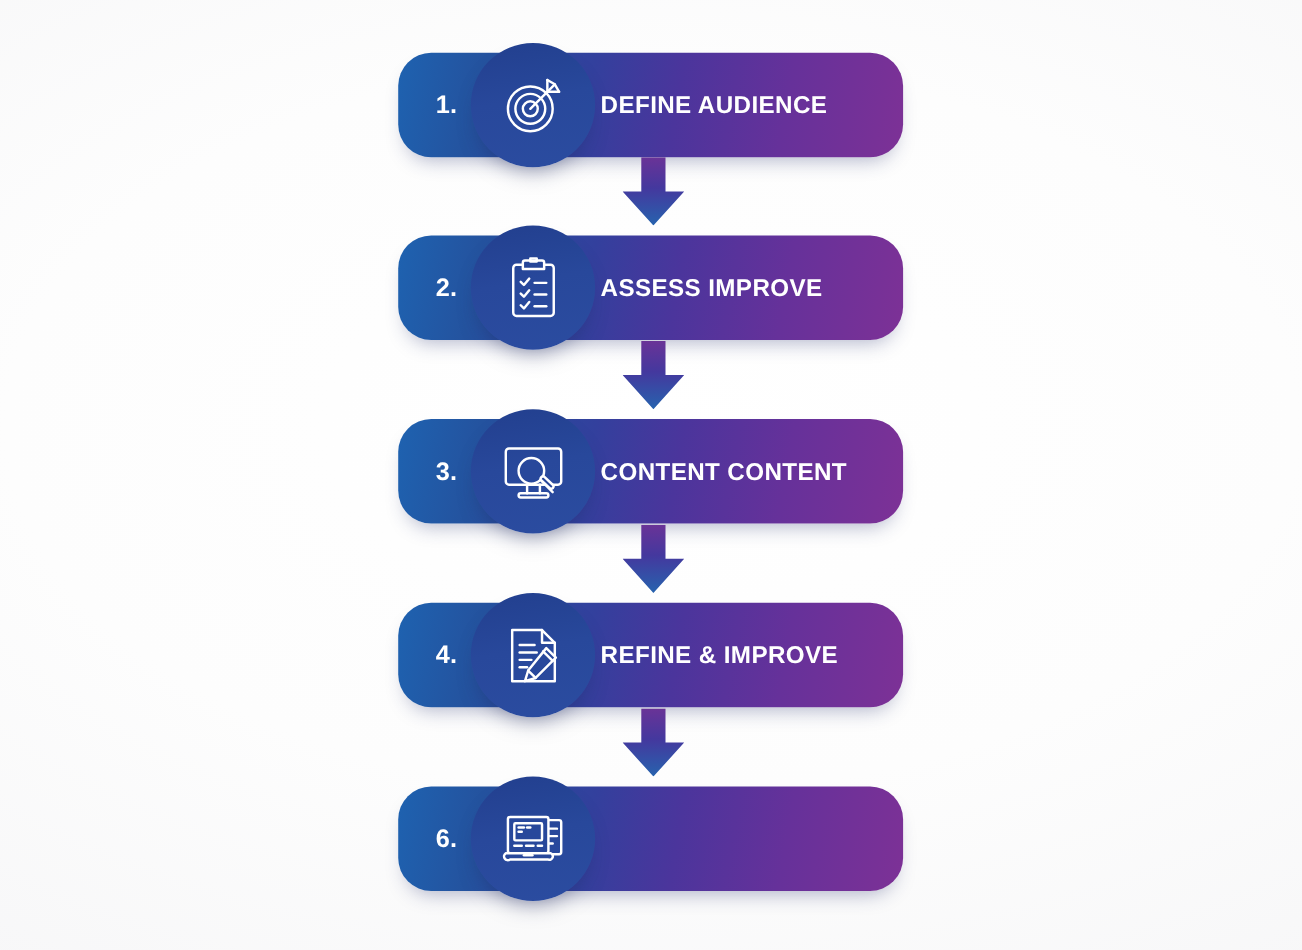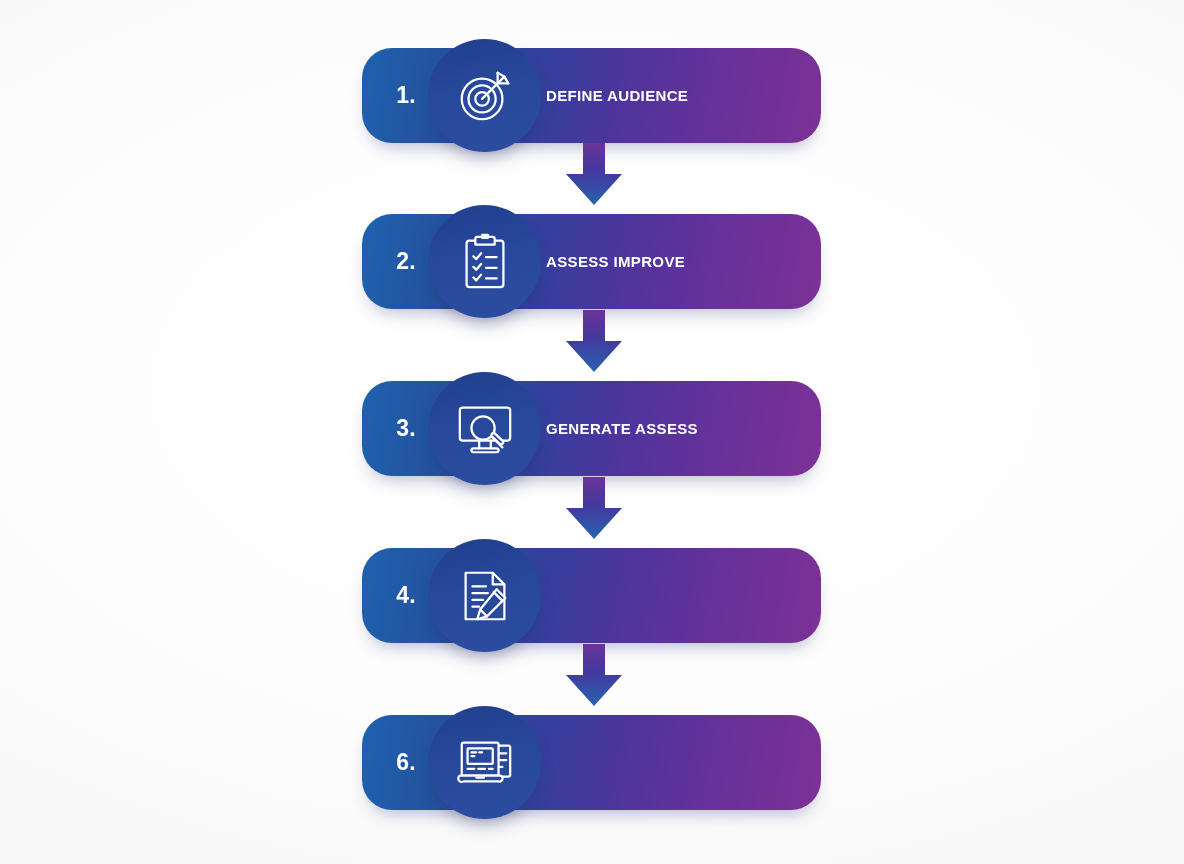--- a/index.html
+++ b/index.html
@@ -95,21 +95,21 @@
 
   
   .step-label {
     position: absolute;
     left: 184px;
     top: 0;
     height: 95px;
     display: flex;
     align-items: center;
     color: #ffffff;
-    font-size: 15px;
+    font-size: 22px;
     font-weight: bold;
     letter-spacing: 0.35px;
     white-space: nowrap;
     z-index: 3;
   }
 
   
   .connector {
     position: absolute;
     left: 566px;
@@ -224,39 +224,40 @@
       <svg viewBox="0 0 64 64" fill="none" stroke="#ffffff" stroke-width="2.3" stroke-linecap="round" stroke-linejoin="round" xmlns="http://www.w3.org/2000/svg">
         <rect x="6" y="10" width="52" height="34" rx="3"></rect>
         <path d="M26 44 V52"></path>
         <path d="M38 44 V52"></path>
         <path d="M20 56 H44 a2 2 0 0 0 2 -2 a2 2 0 0 0 -2 -2 H20 a2 2 0 0 0 -2 2 a2 2 0 0 0 2 2 Z"></path>
         <circle cx="30" cy="31" r="12" fill="#28489b"></circle>
         <path d="M39 40 L50 51"></path>
         <path d="M38.5 39 a3.2 3.2 0 0 1 3 -3 L51 45 a3.2 3.2 0 0 1 -3 3 Z" fill="#28489b"></path>
       </svg>
     </div>
-    <div class="step-label">GENERATE ASSESS</div>
+    <div class="step-label">CONTENT CONTENT</div>
   </div>
 
   <div class="step" style="top:548px;">
     <div class="bar"></div>
     <div class="step-number">4.</div>
     <div class="icon-badge">
       <svg viewBox="0 0 64 64" fill="none" stroke="#ffffff" stroke-width="2.3" stroke-linecap="round" stroke-linejoin="round" xmlns="http://www.w3.org/2000/svg">
         <path d="M12 8 H40 L52 20 V56 H12 Z"></path>
         <path d="M40 8 V20 H52"></path>
         <path d="M19 22 H33"></path>
         <path d="M19 29 H35"></path>
         <path d="M19 36 H30"></path>
         <path d="M19 43 H26"></path>
         <path d="M44 25 L53 34 L34 53 L24 56 L27 46 Z" fill="#28489b"></path>
         <path d="M27 46 L34 53"></path>
         <path d="M41 28 L50 37"></path>
       </svg>
     </div>
+    <div class="step-label">REFINE &amp; IMPROVE</div>
   </div>
 
   <div class="step" style="top:715px;">
     <div class="bar"></div>
     <div class="step-number">6.</div>
     <div class="icon-badge">
       <svg viewBox="0 0 64 64" fill="none" stroke="#ffffff" stroke-width="2.3" stroke-linecap="round" stroke-linejoin="round" xmlns="http://www.w3.org/2000/svg">
         <rect x="40" y="14" width="18" height="32" rx="2"></rect>
         <path d="M45 22 H54"></path>
         <path d="M45 29 H54"></path>

